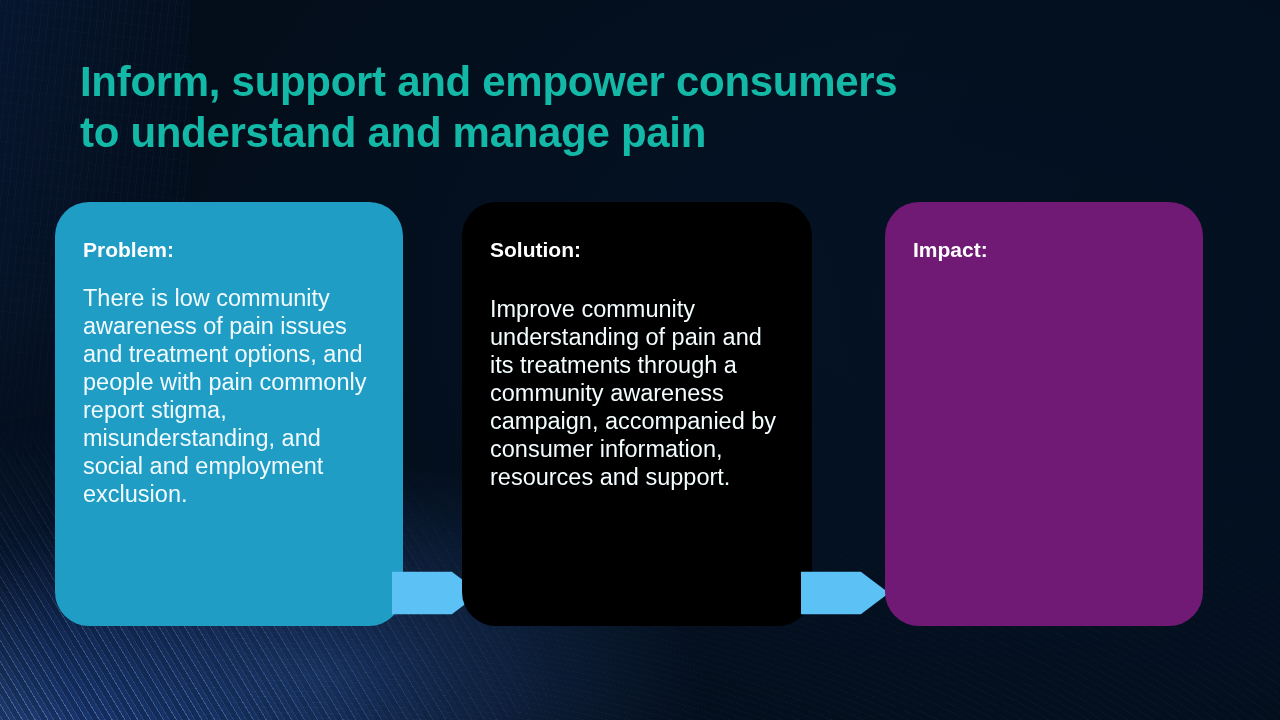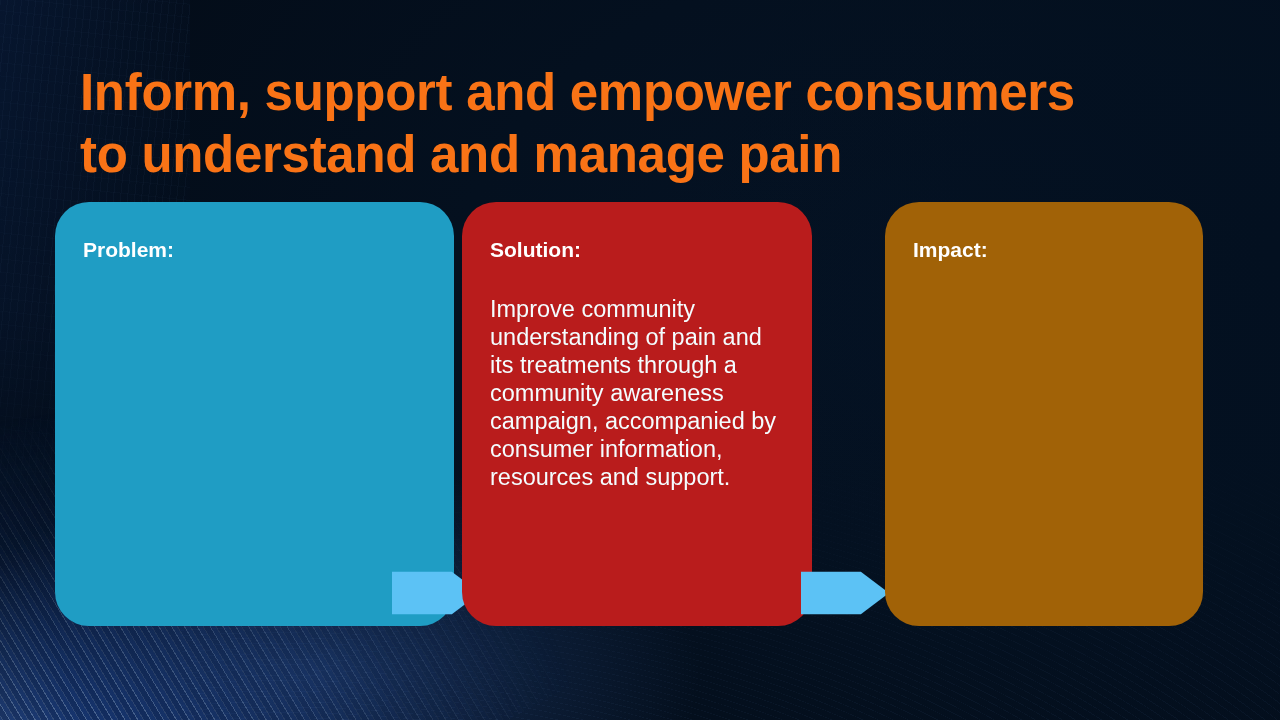--- a/index.html
+++ b/index.html
@@ -95,22 +95,22 @@
     width: 760px; height: 430px;
     background: radial-gradient(closest-side, rgba(70,125,225,.30), rgba(10,30,80,0) 100%);
   }
 
   
   .title {
     position: absolute;
     left: 80px;
     top: 28px;
     width: 1140px;
-    color: #f97316;
-    font-size: 51px;
+    color: #14b8a6;
+    font-size: 42px;
     font-weight: bold;
     line-height: 1.22;
     letter-spacing: -0.3px;
     white-space: pre-line;
   }
 
   
   .cards {
     position: absolute;
     left: 0;
@@ -119,23 +119,23 @@
     height: 424px;
   }
   .card {
     position: absolute;
     top: 0;
     height: 424px;
     border-radius: 34px;
     padding: 36px 30px 24px 28px;
     color: #ffffff;
   }
-  .card-1 { left: 55px;  width: 399px; background: #1f9dc4; }
-  .card-2 { left: 462px; width: 350px; background: #b91c1c; }
-  .card-3 { left: 885px; width: 318px; background: #a16207; }
+  .card-1 { left: 55px;  width: 348px; background: #1f9dc4; }
+  .card-2 { left: 462px; width: 350px; background: #000000; }
+  .card-3 { left: 885px; width: 318px; background: #701a75; }
 
   .card-heading {
     font-size: 21px;
     font-weight: bold;
     line-height: 1.1;
     margin: 0 0 24px 0;
     color: #ffffff;
   }
   .card-body {
     font-size: 23.5px;
@@ -172,20 +172,21 @@
   <div class="bg-arcs"></div>
   <div class="bg-rays"></div>
 
   <h1 class="title">Inform, support and empower consumers
 to understand and manage pain</h1>
 
   <div class="cards">
 
     <div class="card card-1">
       <div class="card-heading">Problem:</div>
+      <div class="card-body">There is low community awareness of pain issues and treatment options, and people with pain commonly report stigma, misunderstanding, and social and employment exclusion.</div>
     </div>
 
     <div class="arrow arrow-1"></div>
 
     <div class="card card-2">
       <div class="card-heading">Solution:</div>
       <div class="card-body">Improve community understanding of pain and its treatments through a community awareness campaign, accompanied by consumer information, resources and support.</div>
     </div>
 
     <div class="arrow arrow-2"></div>

